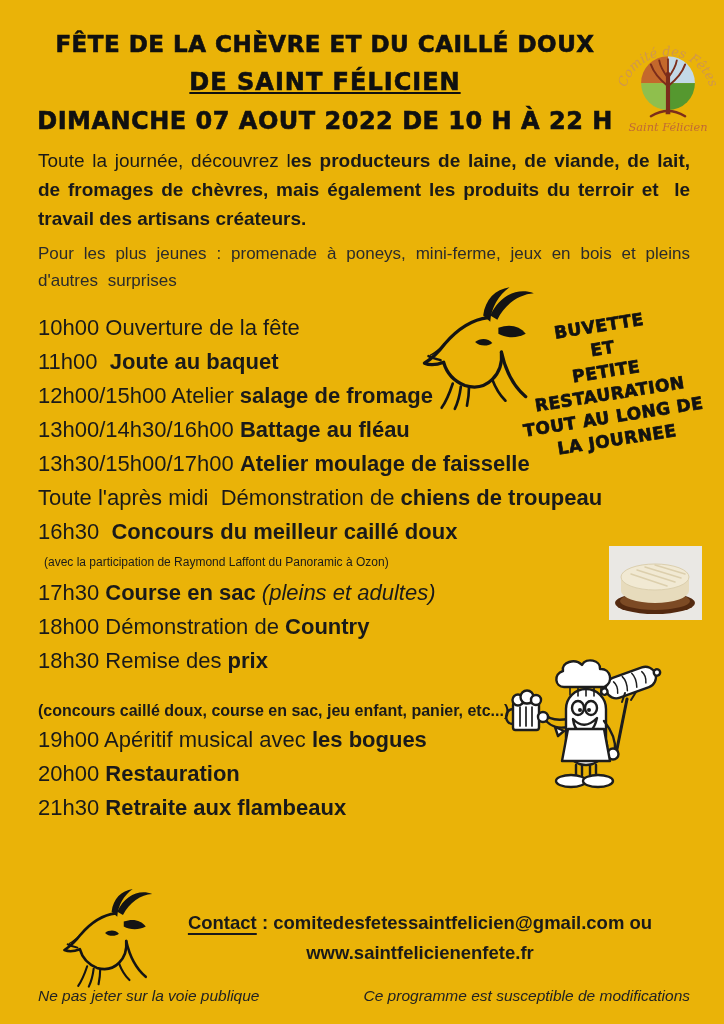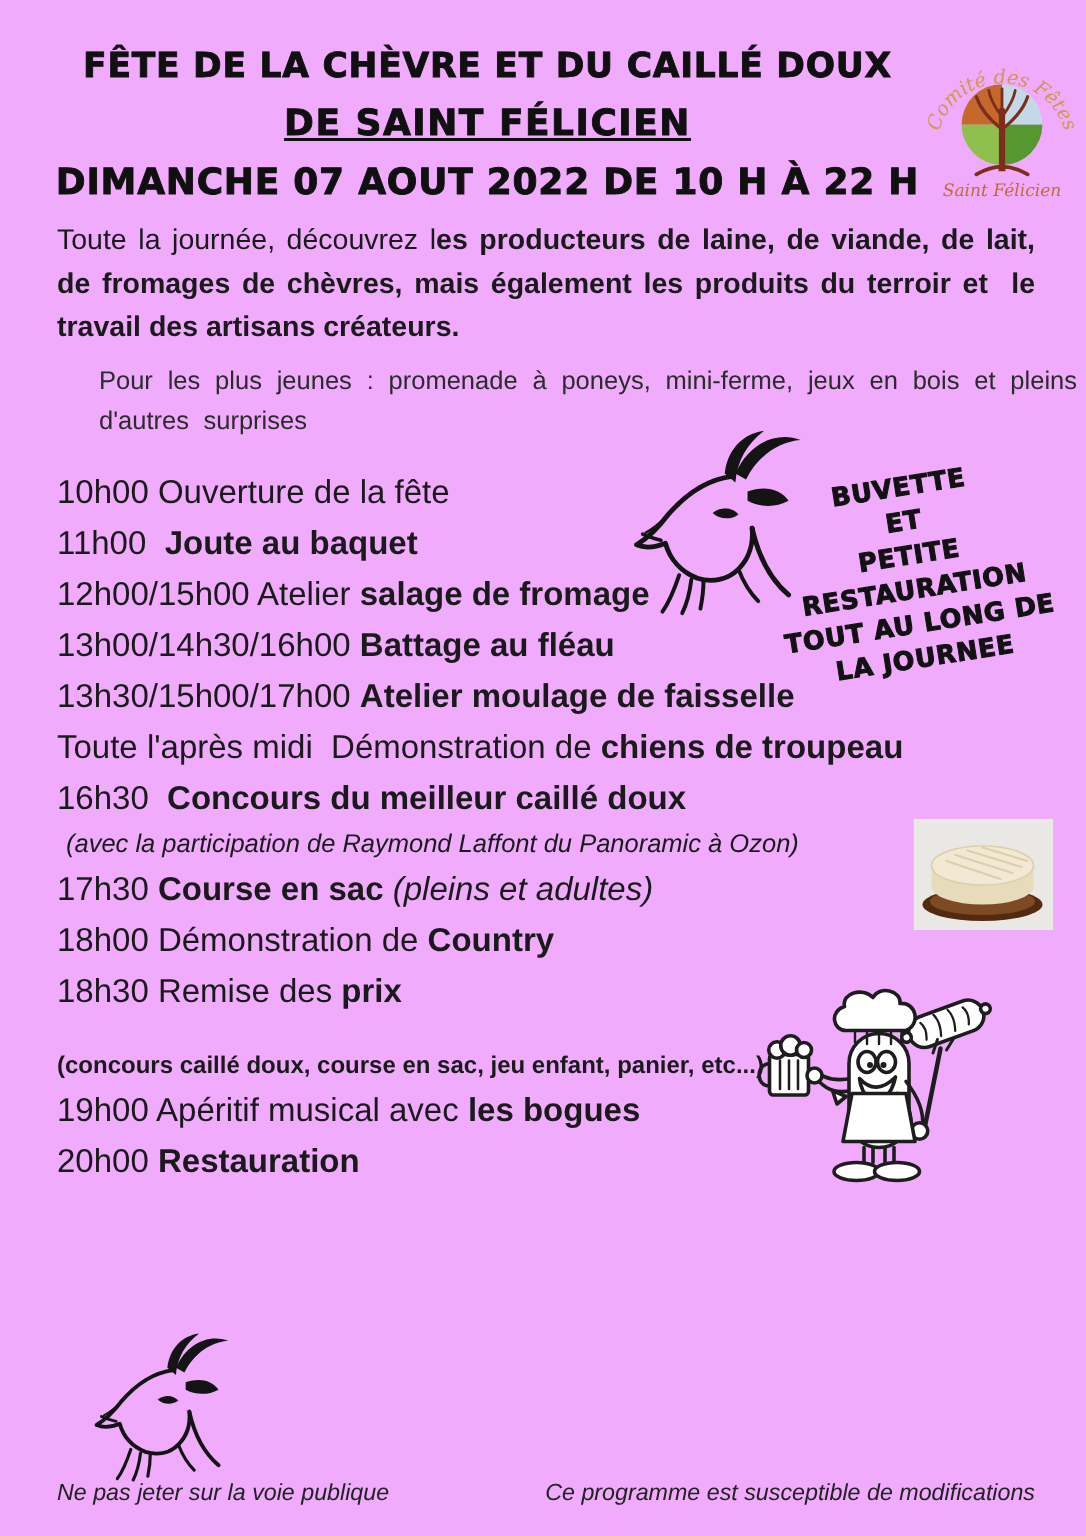--- a/index.html
+++ b/index.html
@@ -1,17 +1,17 @@
 <!DOCTYPE html>
 <html><head>
 <meta charset="utf-8">
 <style>
   html,body { margin:0; padding:0; background:#ffffff; }
   .poster {
-    position:relative; width:724px; height:1024px; background:#f0abfc;
+    position:relative; width:724px; height:1024px; background:#eab308;
     font-family:"Liberation Sans", sans-serif; color:#1a1a1a; overflow:hidden;
   }
 
   
   .title { position:absolute; left:20px; top:26px; width:610px; text-align:center;
            font-family:"DejaVu Sans", sans-serif; font-weight:bold; color:#101010;
            -webkit-text-stroke:0.6px #101010; }
   .title .t1 { font-size:23px; line-height:37px; letter-spacing:0.5px; white-space:nowrap; }
   .title .t2 { font-size:24px; line-height:38px; letter-spacing:1px; white-space:nowrap;text-decoration:underline; }
   .title .t3 { font-size:24px; line-height:40px; letter-spacing:0.5px; white-space:nowrap; }
@@ -21,28 +21,28 @@
   .logo svg { width:100%; height:100%; }
   .arc-text { font-family:"DejaVu Serif", serif; font-style:italic; font-size:12.5px; fill:#d0974d; }
   .logo-sub { font-family:"DejaVu Serif", serif; font-style:italic; font-size:11px; fill:#c06a35; }
 
   
   .intro { position:absolute; left:38px; top:146px; width:652px;
            font-size:19px; line-height:29px; text-align:justify; white-space:pre-wrap; }
   .intro .bd { font-weight:bold; }
   .youth { position:absolute; left:38px; top:240px; width:652px;
            font-size:17px; line-height:27px; text-align:justify; color:#2b2b2b;
-           word-spacing:5px;margin-left:28px; }
+           word-spacing:5px; }
 
   
   .schedule { position:absolute; left:38px; top:311px; width:676px; }
   .row { font-size:22px; line-height:34px; white-space:pre-wrap; }
   .row .bd { font-weight:bold; }
   .row .it { font-style:italic; }
-  .row.note-i { font-size:17px; line-height:27px; font-style:italic; padding-left:6px; }
+  .row.note-i { font-size:12px; line-height:27px; padding-left:6px; }
   .row.note-b { font-size:16px; line-height:25px; font-weight:bold;margin-top:20px; }
 
   
   .buvette { position:absolute; left:500px; top:314px; width:216px; text-align:center;
              transform:rotate(-9deg); font-family:"DejaVu Sans", sans-serif;
              font-weight:bold; font-size:17px; line-height:23px; color:#121212;
              -webkit-text-stroke:0.7px #121212; letter-spacing:0.5px; }
 
   
   .goat-top    { position:absolute; left:394px; top:281px; width:152px; height:132px; }
@@ -140,20 +140,21 @@
     <div class="row"><span>13h30/15h00/17h00 </span><span class="bd">Atelier moulage de faisselle</span><span class="it"></span></div>
     <div class="row"><span>Toute l'après midi  Démonstration de </span><span class="bd">chiens de troupeau</span><span class="it"></span></div>
     <div class="row"><span>16h30  </span><span class="bd">Concours du meilleur caillé doux</span><span class="it"></span></div>
     <div class="row note-i">(avec la participation de Raymond Laffont du Panoramic à Ozon)</div>
     <div class="row"><span>17h30 </span><span class="bd">Course en sac</span><span class="it"> (pleins et adultes)</span></div>
     <div class="row"><span>18h00 Démonstration de </span><span class="bd">Country</span><span class="it"></span></div>
     <div class="row"><span>18h30 Remise des </span><span class="bd">prix</span><span class="it"></span></div>
     <div class="row note-b">(concours caillé doux, course en sac, jeu enfant, panier, etc...)</div>
     <div class="row"><span>19h00 Apéritif musical avec </span><span class="bd">les bogues</span><span class="it"></span></div>
     <div class="row"><span>20h00 </span><span class="bd">Restauration</span><span class="it"></span></div>
+    <div class="row"><span>21h30 </span><span class="bd">Retraite aux flambeaux</span><span class="it"></span></div>
   </div>
 
   <div class="cheese">
     <svg viewBox="0 0 93 74">
       <rect x="0" y="0" width="93" height="74" fill="#eae8e4"></rect>
       <ellipse cx="46" cy="57" rx="40" ry="11" fill="#53290f"></ellipse>
       <ellipse cx="46" cy="55" rx="35" ry="9" fill="#7c4a24"></ellipse>
       <path d="M12,31 L12,45 A34,12 0 0 0 80,45 L80,31 Z" fill="#e7dbbc"></path>
       <ellipse cx="46" cy="31" rx="34" ry="13" fill="#f1e9d3" stroke="#dbcfae" stroke-width="1"></ellipse>
       <g stroke="#dccfad" stroke-width="1.5" fill="none" stroke-linecap="round">
@@ -222,19 +223,23 @@
         <path d="M80,60 C85,56 93,56 97,61 C92,65 84,64 80,60 Z" fill="#141414" stroke="none"></path>
         <path d="M34,74 C38,76 42,77 46,78" stroke-width="2.4"></path>
         <path d="M50,62 C46,66 42,70 36,73" stroke-width="1.6"></path>
         <path d="M58,101 C55,110 52,118 47,125 M66,104 C65,112 63,120 60,126 M74,105 C74,112 73,118 72,123" stroke-width="2.6"></path>
         <path d="M106,70 C110,88 117,103 130,114" stroke-width="3.2"></path>
         <path d="M97,97 C100,105 104,112 110,118" stroke-width="2.6"></path>
       </g>
     </svg>
   </div>
 
+  <div class="contact">
+    <div class="c1"><span class="contact-label">Contact</span><span> : comitedesfetessaintfelicien@gmail.com ou</span></div>
+    <div class="c2">www.saintfelicienenfete.fr</div>
+  </div>
 
   <div class="footnotes">
     <span>Ne pas jeter sur la voie publique</span>
     <span>Ce programme est susceptible de modifications</span>
   </div>
 
 </div>
 
 </body></html>

